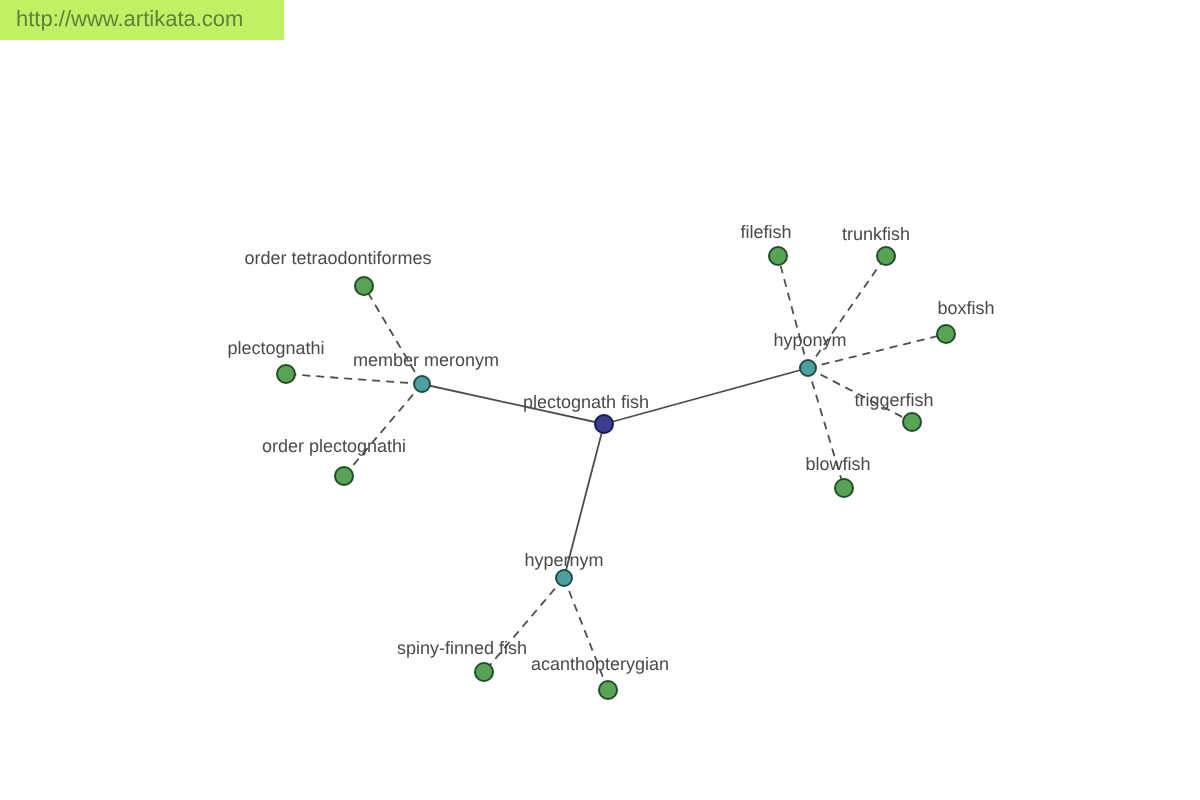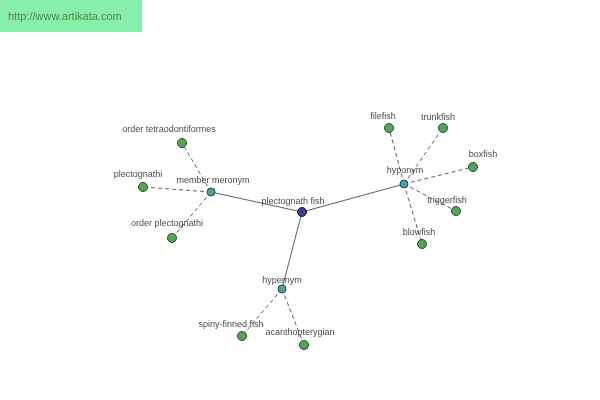--- a/index.html
+++ b/index.html
@@ -15,22 +15,22 @@
     position: relative;
     width: 600px;
     height: 400px;
     background: #ffffff;
   }
   .url-bar {
     position: absolute;
     left: 0;
     top: 0;
     width: 142px;
-    height: 32px;
-    background: #86efac;
+    height: 20px;
+    background: #bef264;
     display: flex;
     align-items: center;
     box-sizing: border-box;
     padding-left: 8px;
     z-index: 2;
   }
   .url-text {
     font-size: 11px;
     color: #5b823e;
     white-space: nowrap;

